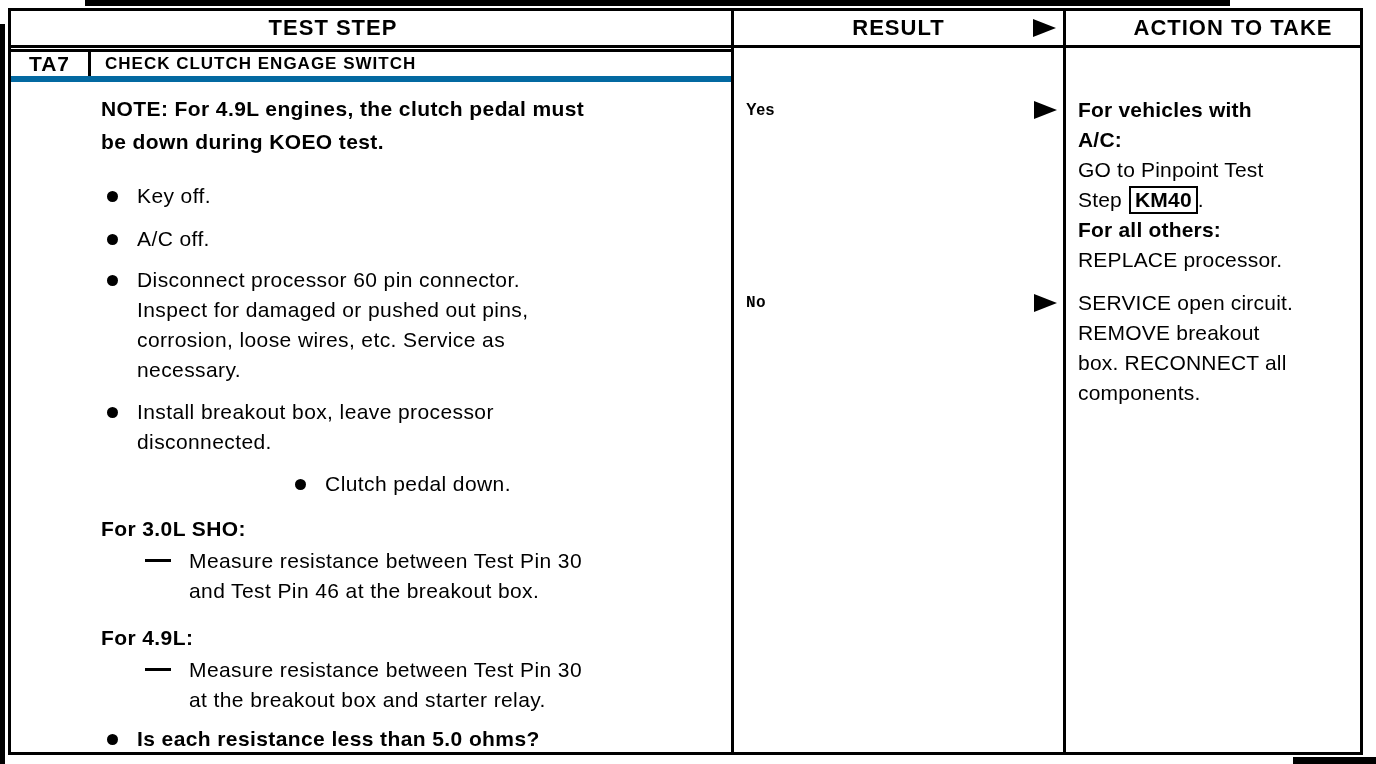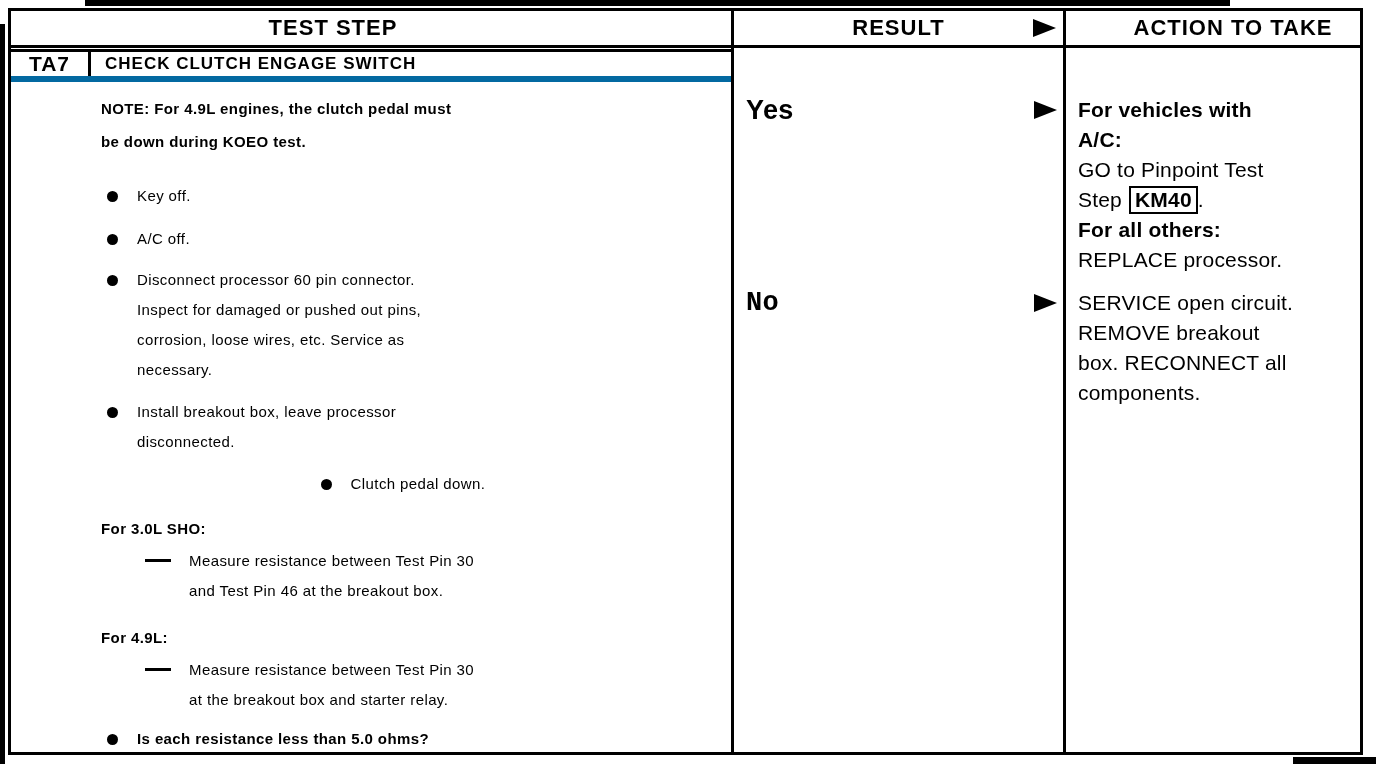--- a/index.html
+++ b/index.html
@@ -32,39 +32,39 @@
   
   .steprow { position:absolute; top:38px; left:0; width:720px; height:33px;
              border-top:3px solid #000; border-bottom:6px solid #0369a1; display:flex; }
   .stepid  { width:80px; border-right:3px solid #000; display:flex; align-items:center;
              justify-content:center; font-weight:700; font-size:21px; letter-spacing:1px; }
   .steptitle { flex:1; display:flex; align-items:center; padding-left:14px;
                font-weight:700; font-size:17px; letter-spacing:1px; }
 
   
   .teststep-content { position:absolute; top:71px; left:0; bottom:0; width:720px;
-                      padding:10px 32px 0 90px; font-size:15px; line-height:30px;
+                      padding:10px 32px 0 90px; font-size:21px; line-height:30px;
                       letter-spacing:.4px; }
   .bold { font-weight:700; }
   .note { line-height:33px; margin-bottom:23px; }
   .bullet { display:flex; }
   .dot { width:11px; height:11px; border-radius:50%; background:#000;
          margin:10px 0 0 6px; flex-shrink:0; }
   .btxt { margin-left:19px; white-space:nowrap; }
   .mb13{margin-bottom:13px;} .mb11{margin-bottom:11px;} .mb12{margin-bottom:12px;}
   .mb15{margin-bottom:15px;justify-content:center;} .mb17{margin-bottom:17px;} .mb9{margin-bottom:9px;}
   .mb2{margin-bottom:2px;}
   .dashrow { display:flex; }
   .dashbar { width:26px; height:3px; background:#000; margin:13px 0 0 44px; flex-shrink:0; }
   .dtxt { margin-left:18px; white-space:nowrap; }
 
   
   .result-row { position:absolute; left:723px; width:329px; height:30px;
                 display:flex; align-items:center; justify-content:space-between;
-                padding:0 6px 0 12px; font-size:27px; font-weight:700; letter-spacing:.4px; }
+                padding:0 6px 0 12px; font-size:16px; font-weight:700; letter-spacing:.4px; }
   .r-yes { top:84px; } .r-no { top:277px;font-family:Liberation Mono, monospace; }
 
   
   .action-block { position:absolute; left:1055px; width:297px; padding:0 6px 0 12px;
                   font-size:21px; line-height:30px; letter-spacing:.2px; }
   .a-yes { top:84px; } .a-no { top:277px; }
   .action-block div { white-space:nowrap; }
   .boxed { display:inline-block; border:2px solid #000; padding:0 4px;
            font-weight:700; line-height:24px; }
   .stepword { margin-right:7px; }

